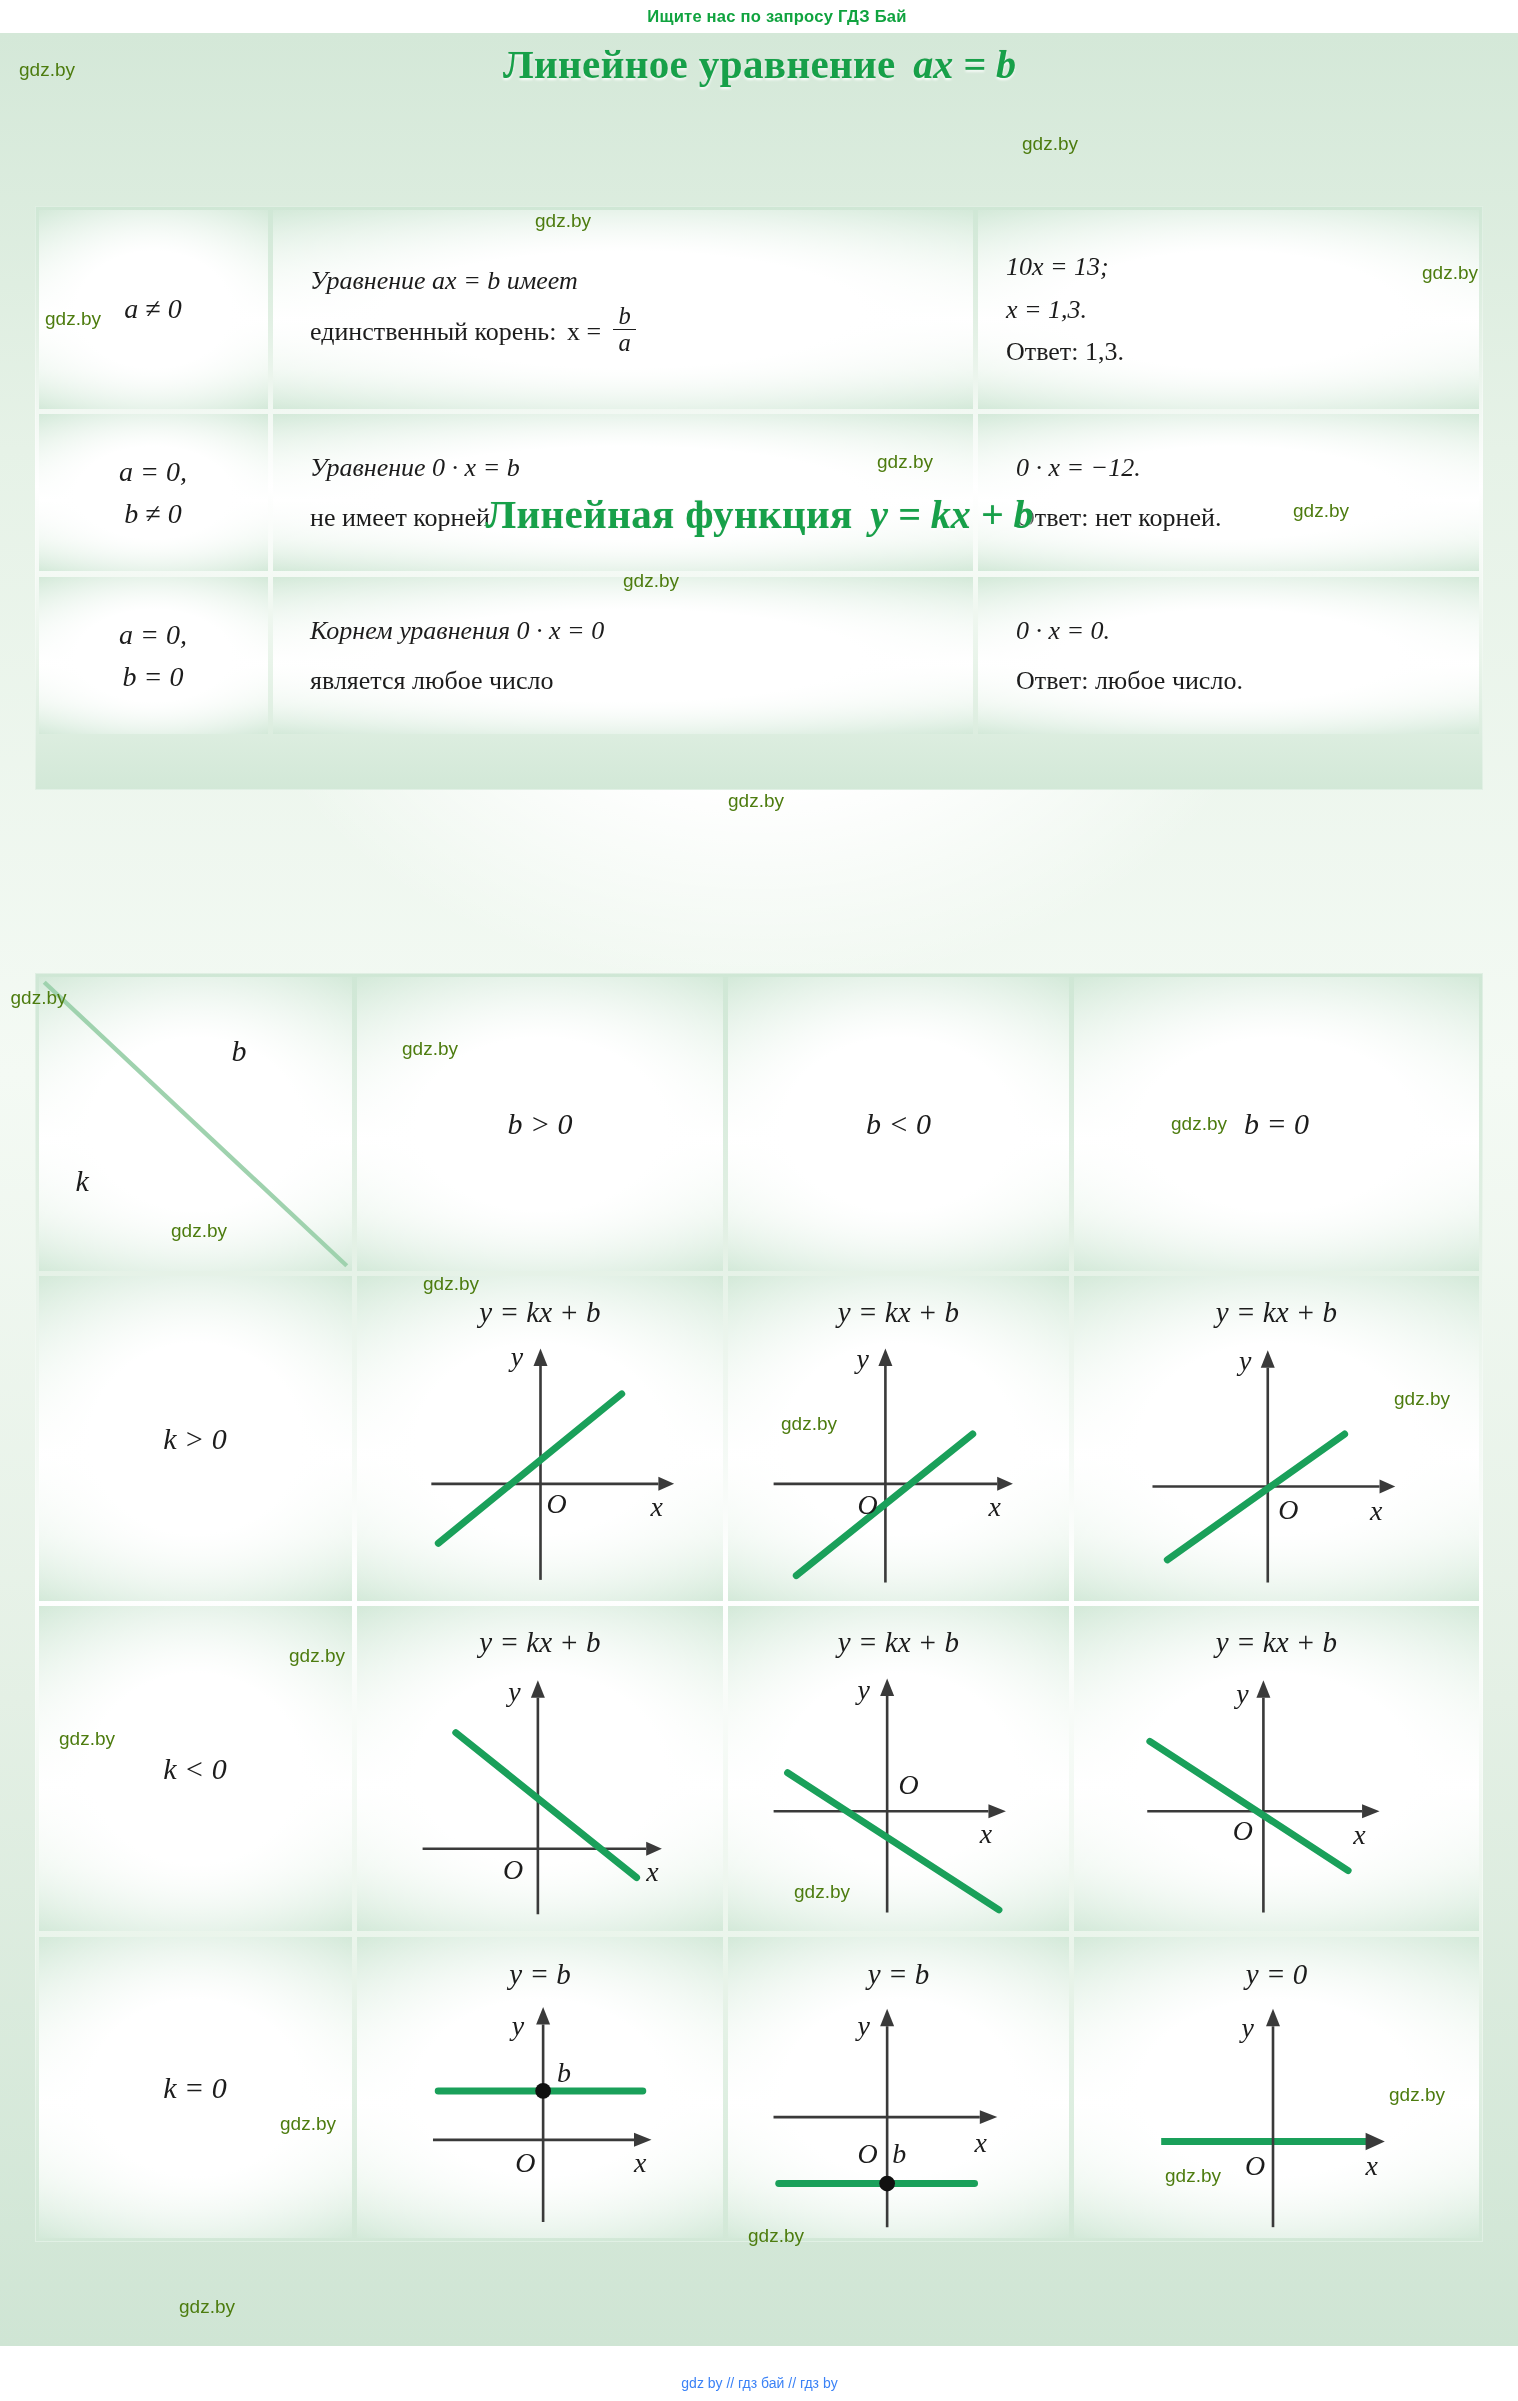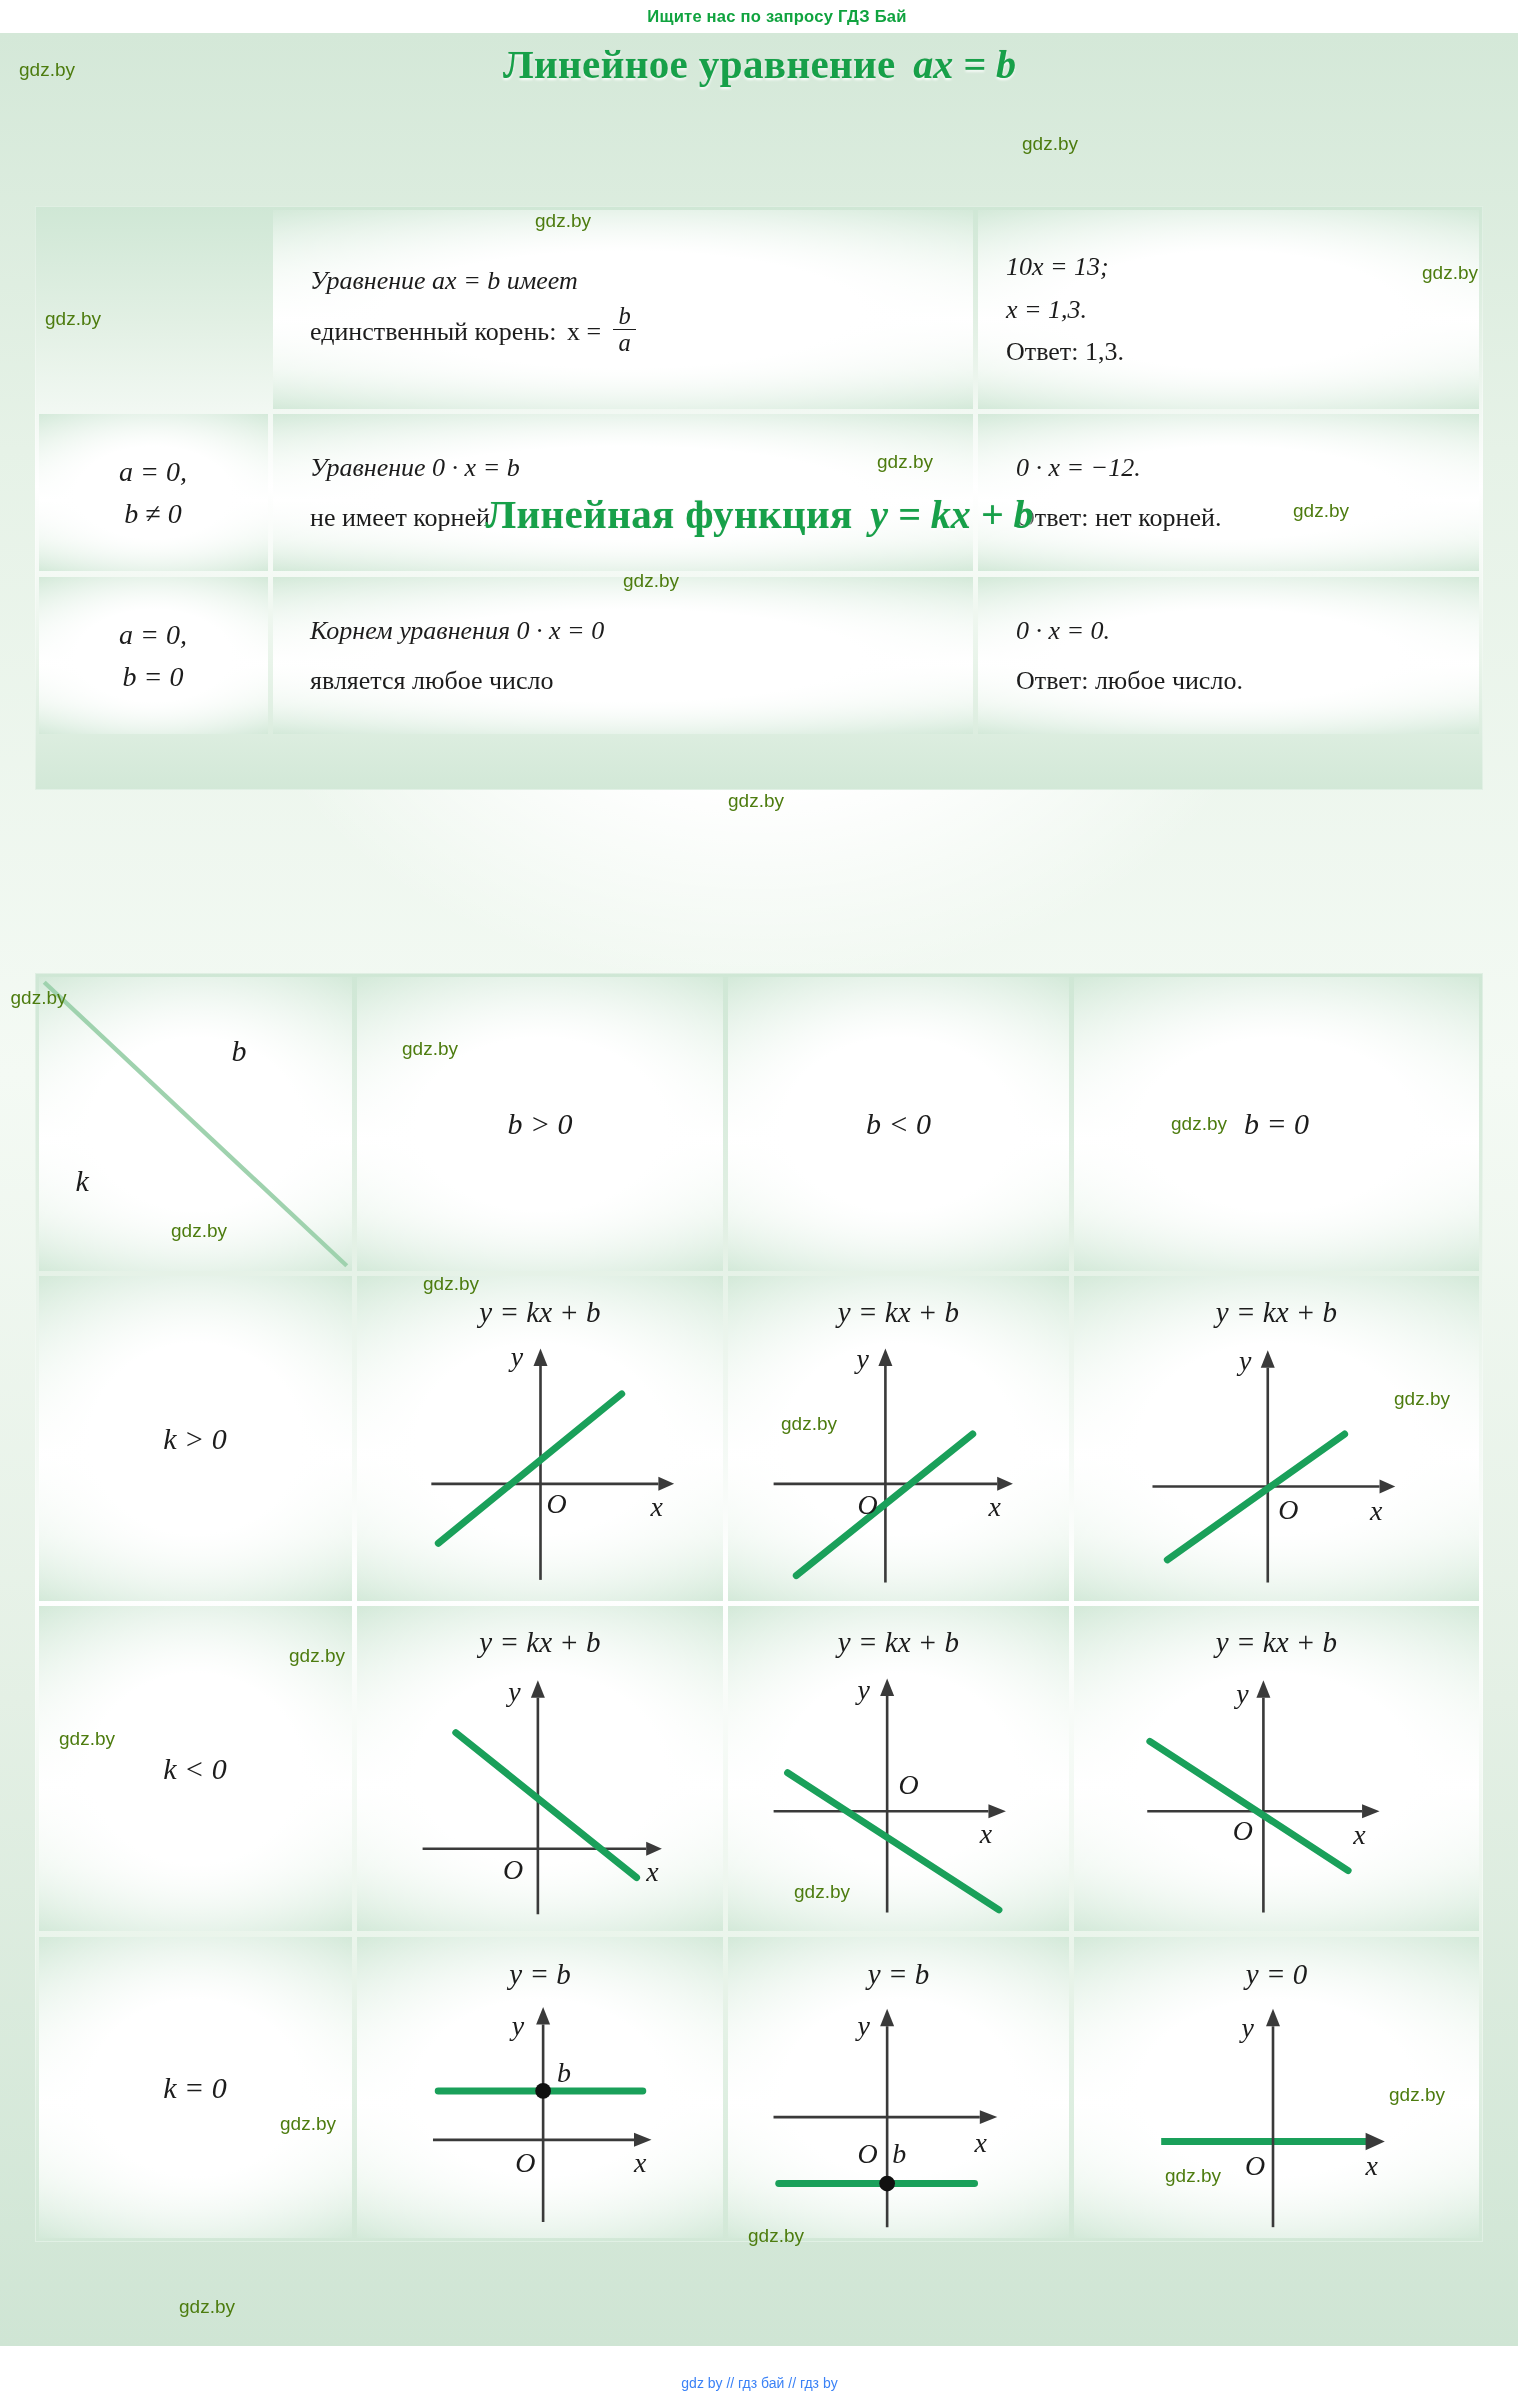--- a/index.html
+++ b/index.html
@@ -117,20 +117,23 @@
   </div>
 
   <div class="sheet"></div>
 
   <div class="heading" id="head-eq">
     <span class="ttl">Линейное уравнение</span><span class="frm">ax = b</span>
   </div>
 
   <div class="tbl" id="tbl-eq">
 
+    <div class="cell center" style="left:3.5px;  top:3.5px;   width:229px; height:199px;">
+      <span class="txt it" style="font-size:28px;">a ≠ 0</span>
+    </div>
     <div class="cell" style="left:238px; top:3.5px; width:700px; height:199px; padding-left:37px;">
       <div>
         <div class="txt it">Уравнение ax = b имеет</div>
         <div class="txt" style="display:flex;align-items:center;gap:10.5px;margin-top:5.2px;">
           <span>единственный корень:</span>
           <span class="it">x =</span>
           <span class="frac">
             <span class="num">b</span>
             <span class="den">a</span>
           </span>

